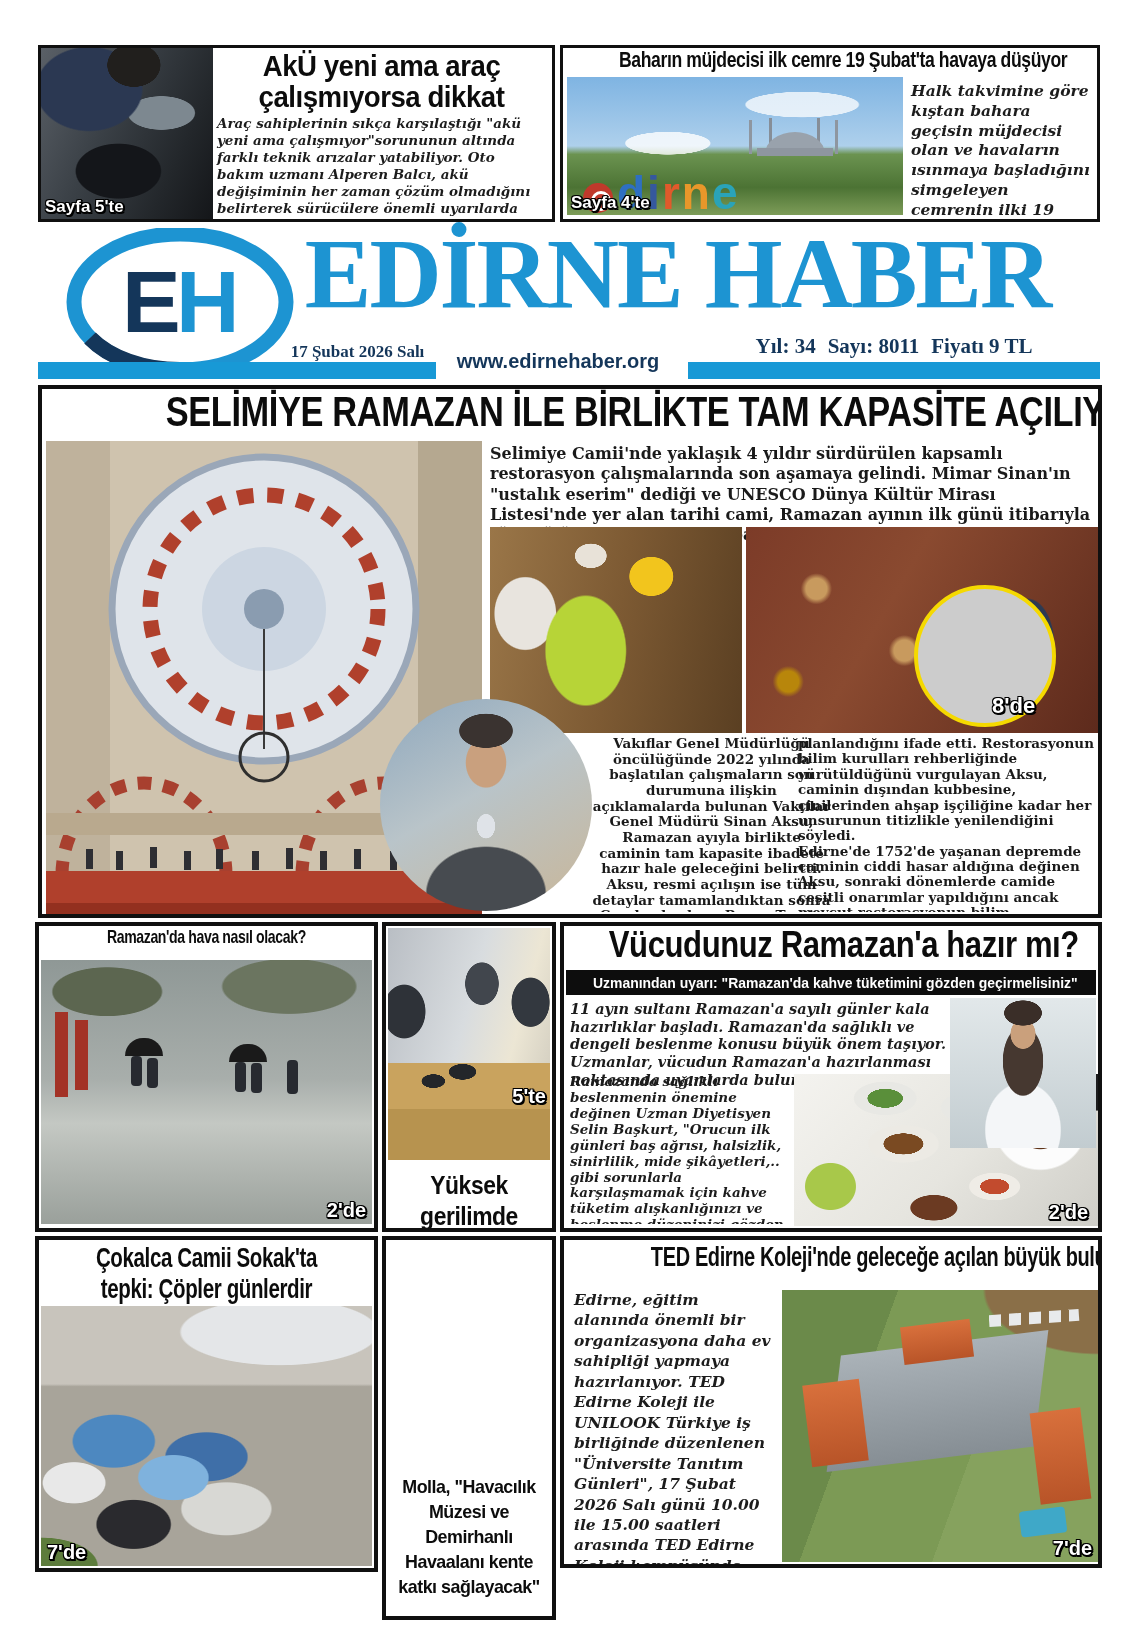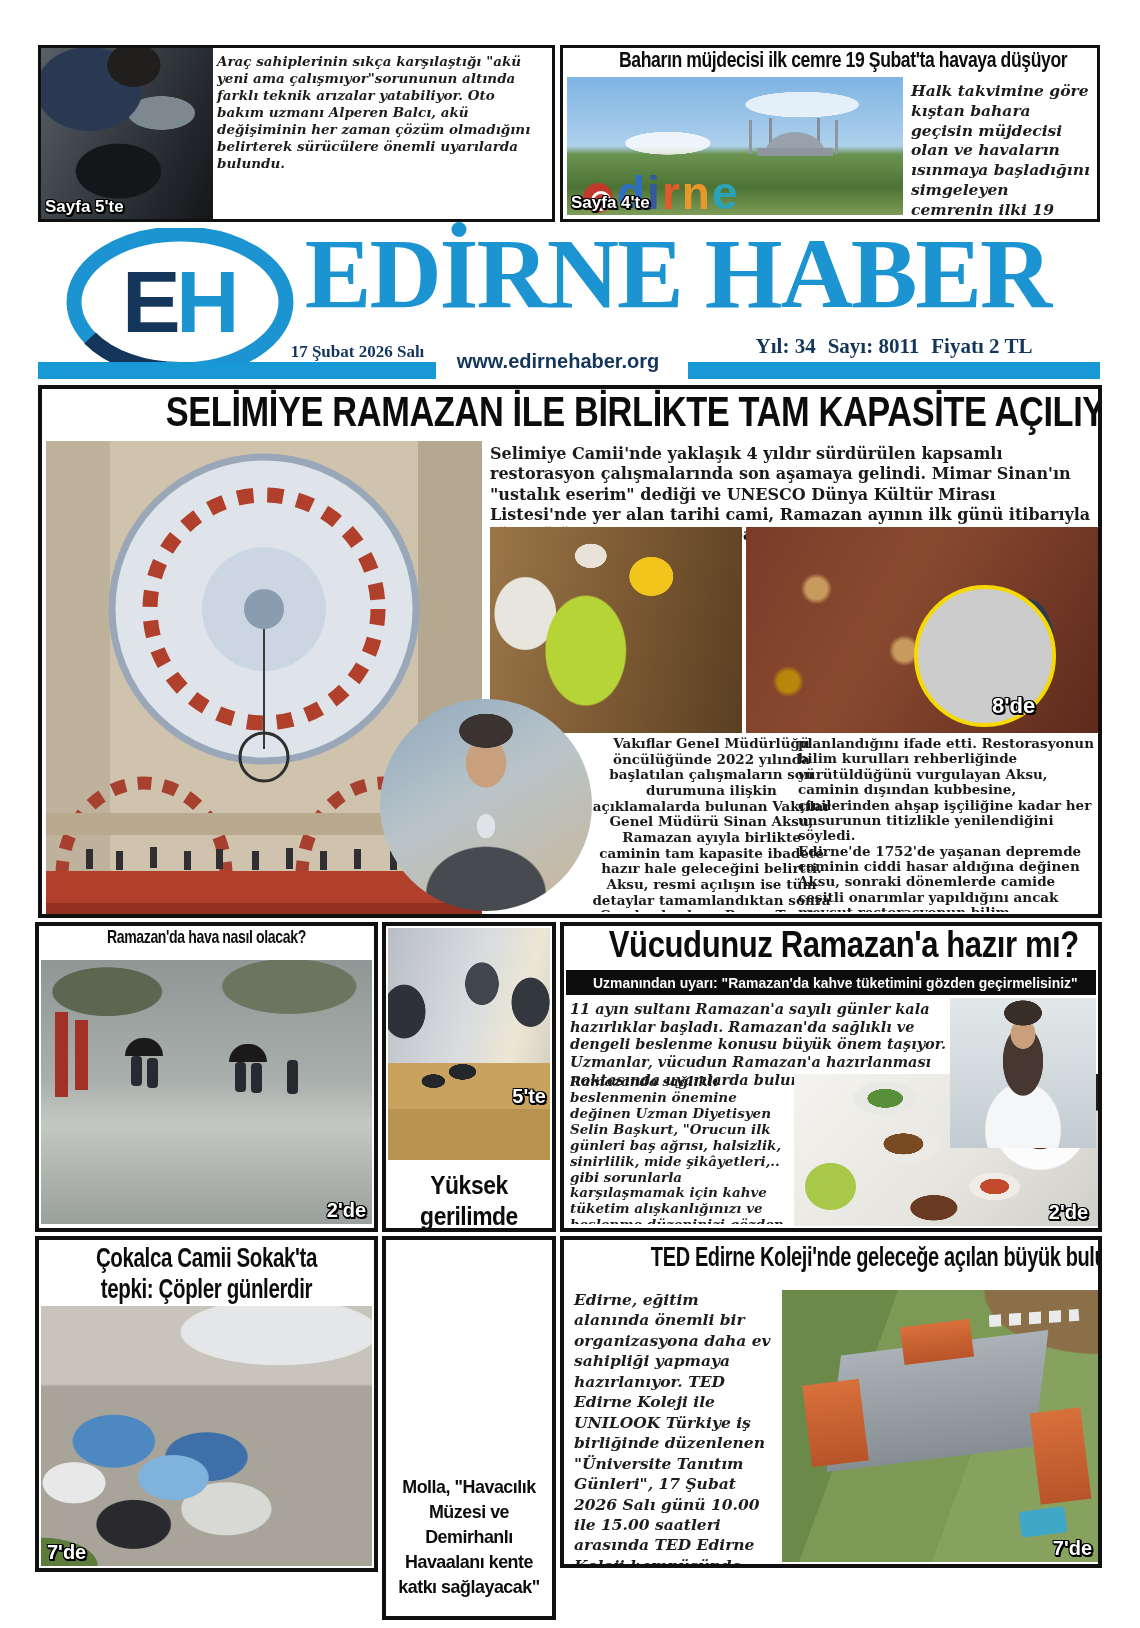--- a/index.html
+++ b/index.html
@@ -163,20 +163,23 @@
 </head>
 <body>
 
 <div class="page">
 
   <section class="box" style="left:38px; top:45px; width:517px; height:177px;">
     <div class="photo p-engine" style="left:0; top:0; width:172px; height:171px;">
       <span class="cap" style="left:4px; bottom:4px; font-size:17px;">Sayfa 5'te</span>
     </div>
     <div class="abs" style="left:176px; top:2px; right:6px; bottom:2px;">
+      <h2 class="hl" style="font-size:30px;">
+          <span class="squeezeblk" style="transform:scaleX(.92);">AkÜ yeni ama araç çalışmıyorsa dikkat</span>
+        </h2>
       <p class="body-it" style="font-size:13.5px; line-height:1.26; margin-top:3px;">Araç sahiplerinin sıkça karşılaştığı "akü yeni ama çalışmıyor"sorununun altında farklı teknik arızalar yatabiliyor. Oto bakım uzmanı Alperen Balcı, akü değişiminin her zaman çözüm olmadığını belirterek sürücülere önemli uyarılarda bulundu.</p>
     </div>
   </section>
 
   <section class="box" style="left:560px; top:45px; width:540px; height:177px;">
     <h2 class="hl" style="position:absolute; left:0; right:0; top:1px; font-size:22px;"><span class="squeeze" style="transform:scaleX(.8);">Baharın müjdecisi ilk cemre 19 Şubat'ta havaya düşüyor</span></h2>
     <div class="photo p-edirne" style="left:4px; top:29px; width:336px; height:138px;">
       <svg class="mini-mosque" width="120" height="42" viewBox="0 0 120 42">
         <rect x="14" y="2" width="3" height="34" fill="#8e96a0"></rect>
           <rect x="100" y="2" width="3" height="34" fill="#8e96a0"></rect>
@@ -205,21 +208,21 @@
       <text x="62" y="104" font-family="Liberation Sans, sans-serif" font-weight="bold" font-size="88" fill="#14365a">E</text>
       <text x="116" y="104" font-family="Liberation Sans, sans-serif" font-weight="bold" font-size="88" fill="#1d94d2">H</text>
     </svg>
     <h1 class="abs mast-title" style="left:255px; top:0; width:845px;">EDİRNE HABER</h1>
     <div class="abs mast-date mast-navy" style="left:225px; top:118px; width:265px;">17 Şubat 2026 Salı</div>
     <div class="abs bar" style="left:38px; top:138px; width:398px; height:17px;"></div>
     <div class="abs mast-www mast-navy" style="left:438px; top:126px; width:240px;">www.edirnehaber.org</div>
     <div class="abs mast-issue mast-navy" style="left:688px; top:110px; width:412px;gap:12px;">
       <span>Yıl: 34</span>
       <span>Sayı: 8011</span>
-      <span>Fiyatı 2 TL</span>
+      <span>Fiyatı 9 TL</span>
     </div>
     <div class="abs bar" style="left:688px; top:138px; width:412px; height:17px;"></div>
   </header>
 
   <section class="box box4" style="left:38px; top:385px; width:1064px; height:533px;">
     <h2 class="hl" style="position:absolute; left:0; right:0; top:0; font-size:43px;"><span class="squeeze" style="transform:scaleX(.8);">SELİMİYE RAMAZAN İLE BİRLİKTE TAM KAPASİTE AÇILIYOR</span></h2>
 
     <div class="photo p-dome" style="left:4px; top:52px; width:436px; height:474px;">
       <svg viewBox="0 0 436 474" preserveAspectRatio="none">
         <rect width="436" height="474" fill="#cfc3ae"></rect>

